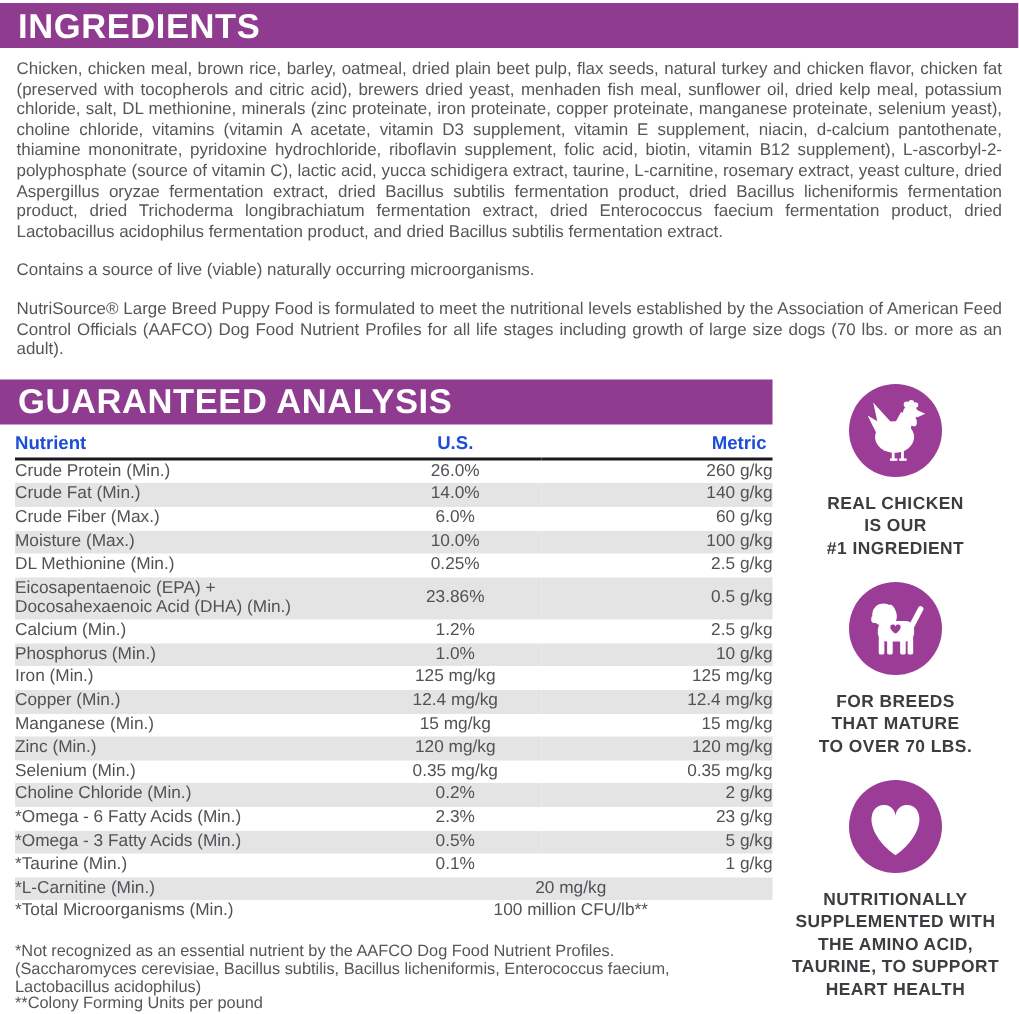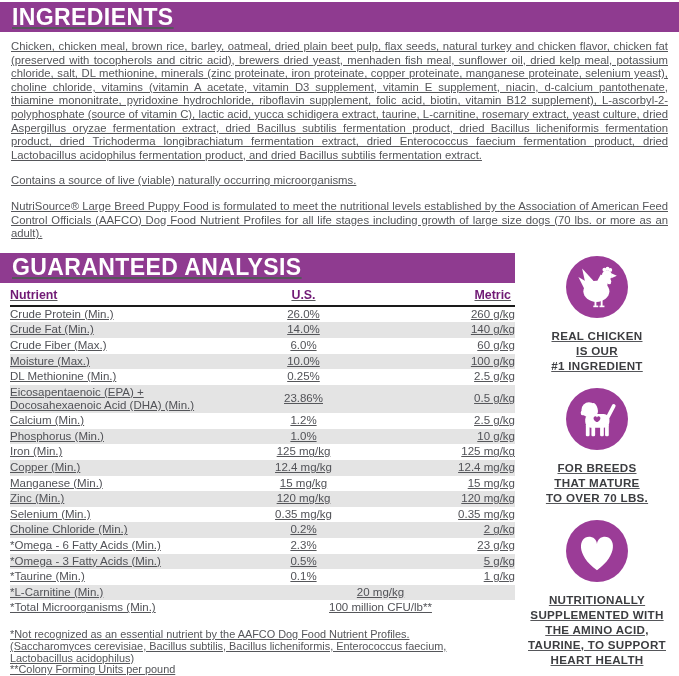--- a/index.html
+++ b/index.html
@@ -1,21 +1,21 @@
 <!DOCTYPE html>
 <html style="--purple-banner: #8f3b90; --purple-badge: #9b3c97; --zebra: #e4e4e4; --rule: #1a1a1a;"><head>
 <meta charset="utf-8">
 <style>
   html,body{margin:0;padding:0;background:#ffffff;}
   body{
     width:679px;height:676px;
     font-family:"Liberation Sans",sans-serif;
     color:#55565a;
   }
-  .page{position:relative;width:679px;height:676px;overflow:hidden;box-sizing:border-box;padding-top:2px;text-decoration:underline;}
+  .page{position:relative;width:679px;height:676px;overflow:hidden;box-sizing:border-box;padding-top:2px;}
 
   
   .banner{
     background:var(--purple-banner,#8f3b90);
     height:30px;display:flex;align-items:center;
     padding-left:12px;box-sizing:border-box;
   }
   .banner-title{color:#ffffff;font-weight:bold;font-size:23px;letter-spacing:0.4px;}
   .banner-top{width:679px;}
   .banner-analysis{width:515px;}
@@ -29,21 +29,21 @@
   .main{display:flex;margin-top:2px;border-radius:32px;}
   .left{width:515px;flex:0 0 515px;}
 
   
   .ga-table{
     border-collapse:collapse;table-layout:fixed;
     width:505px;margin:4px 0 0 10px;
     font-size:11.5px;line-height:13px;color:#515257;
   }
   .ga-table th{
-    font-weight:bold;font-size:12.4px;color:#701a75;
+    font-weight:bold;font-size:12.4px;color:#1d4ed8;
     padding:2px 0 3px 0;
     border-bottom:2.5px solid var(--rule,#1a1a1a);
   }
   th.nutrient,td.nutrient{text-align:left;}
   th.us,td.us{text-align:center;width:115px;}
   th.metric,td.metric{text-align:right;width:150px;padding-right:4px;}
   .ga-table td{padding:1px 0 1.6px 0;vertical-align:middle;}
   td.nutrient{white-space:pre-line;}
   td.merged{text-align:center;}
   .ga-table tbody tr:nth-child(even){background:var(--zebra,#e4e4e4);}

